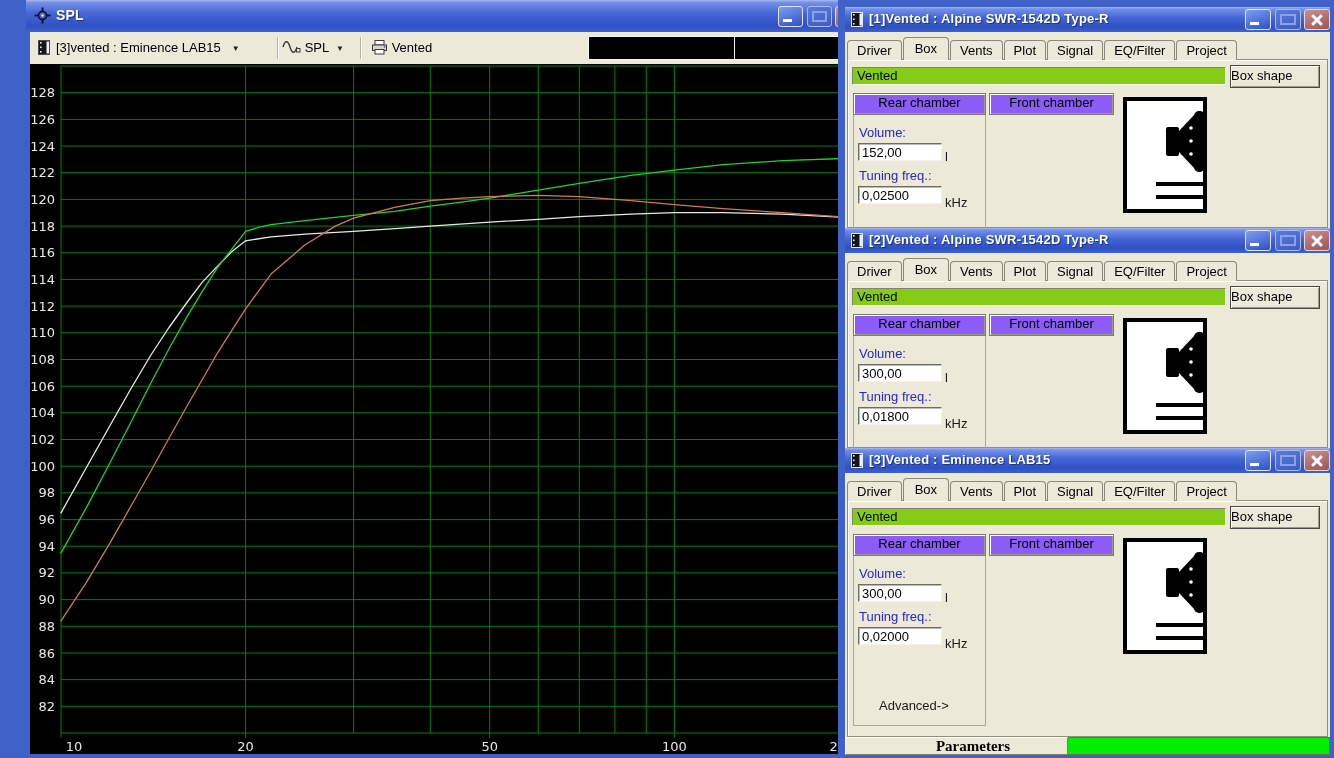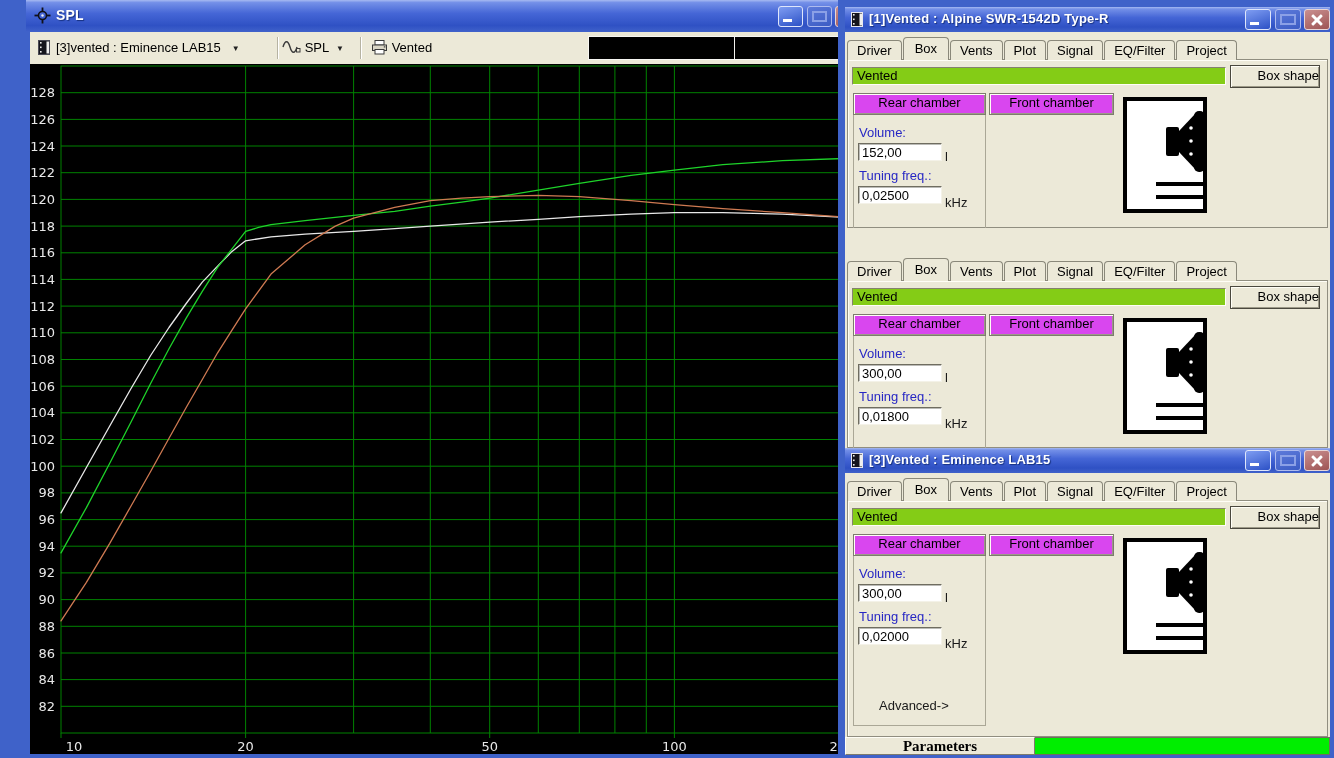--- a/index.html
+++ b/index.html
@@ -12,21 +12,21 @@
     text-shadow:1px 1px 1px #16307f;white-space:nowrap;}
   .winbtn{position:absolute;border-radius:3px;box-sizing:border-box;cursor:default;}
   .btn-min{background:linear-gradient(160deg,#7f9df2,#2c51c6);border:1px solid #dfe6fb;}
   .btn-min::after{content:"";position:absolute;left:4px;bottom:4px;width:9px;height:3px;background:#fff;}
   .btn-max{background:linear-gradient(160deg,#5d7ada,#3c5cc4);border:1px solid #aebbee;}
   .btn-max::after{content:"";position:absolute;left:4px;top:4px;right:4px;bottom:4px;border:2px solid #8ba0e6;}
   .btn-close{background:linear-gradient(160deg,#c98f8f,#9e5454);border:1px solid #e8d6d6;}
   .btn-close::before,.btn-close::after{content:"";position:absolute;left:50%;top:50%;width:14px;height:3px;background:#fff;border-radius:1px;}
   .btn-close::before{transform:translate(-50%,-50%) rotate(45deg);}
   .btn-close::after{transform:translate(-50%,-50%) rotate(-45deg);}
-  .raised{background:#d946ef;border:1px solid #7d7b6e;
+  .raised{background:#8b5cf6;border:1px solid #7d7b6e;
     box-shadow:inset 1px 1px 0 #fffef6,inset -1px -1px 0 #9d9a88;}
   .sunken{background:#84cc16;border:1px solid;border-color:#84826f #fffef6 #fffef6 #84826f;}
   
   #spl-window{position:absolute;left:0;top:0;width:838px;height:758px;background:#3f62c9;margin-left:26px;}
   #spl-window .titlebar{height:32px;}
   #spl-title{left:30px;top:7px;font-size:14px;}
   #spl-icon{position:absolute;left:8px;top:7px;}
   #spl-toolbar{position:absolute;left:4px;top:32px;width:830px;height:32px;background:#ece9d8;
     border-bottom:1px solid #cbc8b8;}
   .tool-item{position:absolute;top:0;height:32px;line-height:32px;white-space:nowrap;}
@@ -47,39 +47,39 @@
   .vwin .win-icon{position:absolute;left:6px;top:5px;}
   .tabs{position:absolute;left:2px;top:30px;right:2px;height:22px;white-space:nowrap;z-index:3;}
   .tab{position:relative;display:inline-block;top:2px;margin-right:1px;padding:2px 9px 2px;
     background:#ece9d8;border:1px solid #8a887a;border-bottom:none;border-radius:4px 4px 0 0;text-align:right;}
   .tab.active{top:0;padding:3px 11px 4px;font-size:13px;z-index:4;background:#ece9d8;}
   .pane{position:absolute;left:2px;top:52px;right:2px;bottom:0;border:1px solid #908e80;
     box-shadow:inset 1px 1px 0 #fffef6;background:#ece9d8;}
   .vfield{position:absolute;left:7px;top:60px;width:368px;height:16px;line-height:16px;
     padding-left:4px;z-index:5;}
   .boxshape-btn{position:absolute;left:385px;top:58px;width:88px;height:21px;line-height:19px;
-    text-align:right;z-index:5;border:1px solid #4a483e;
+    text-align:left;z-index:5;border:1px solid #4a483e;
     box-shadow:inset 1px 1px 0 #fffef6,inset -1px -1px 0 #9d9a88;background:#ece9d8;}
   .chamber{position:absolute;top:86px;height:20px;line-height:18px;text-align:center;z-index:5;}
   .chamber.rear{left:8px;width:131px;}
   .chamber.front{left:144px;width:123px;}
   .groupbox{position:absolute;left:8px;top:105px;width:131px;height:172px;
     border:1px solid #aaa796;border-top:none;z-index:4;}
   .blue-label{position:absolute;color:#2727c4;z-index:6;white-space:nowrap;}
   .val-input{position:absolute;width:76px;height:16px;z-index:6;background:#fff;
     border:1px solid;border-color:#6f6d60 #f4f2e8 #f4f2e8 #6f6d60;
     box-shadow:inset 1px 1px 0 rgba(60,60,50,.35);
     font-family:"Liberation Sans",sans-serif;font-size:13px;padding:0 3px;color:#000;}
   .unit{position:absolute;z-index:6;color:#1a1a1a;}
   .advanced{position:absolute;left:34px;top:250px;z-index:6;color:#1a1a1a;cursor:default;}
   .preview{position:absolute;left:277px;top:89px;z-index:5;}
   
   #bottom-bar{position:absolute;left:7px;top:737px;width:485px;height:18px;display:flex;}
   #param-btn{flex:0 0 188px;background:#ece9d8;border:1px solid;border-color:#fffef6 #7d7b6e #7d7b6e #fffef6;
-    text-align:center;font-family:"Liberation Serif",serif;font-weight:bold;font-size:15px;line-height:16px;}
+    text-align:center;font-family:"Liberation Serif",serif;font-weight:bold;font-size:15px;line-height:16px;padding-left:33px;}
   #progress-bar{flex:1;border:1px solid #6f6d60;border-left:none;}
 </style>
 </head>
 <body>
 
 <div id="stage">
 
   <section id="spl-window">
     <header class="titlebar">
       <span id="spl-icon">
@@ -255,20 +255,33 @@
                 <circle cx="69" cy="45" r="1.8" fill="#ffffff"></circle>
                 <circle cx="69" cy="58" r="1.8" fill="#ffffff"></circle>
               </g>
               <g fill="#000000">
                 <rect x="34" y="86" width="49" height="4"></rect>
                 <rect x="34" y="99" width="49" height="4"></rect>
               </g>
             </svg></div>
         </div>
         <div class="vwin" style="top: 228px; height: 220px;">
+          <header class="titlebar">
+            <span class="win-icon"><svg width="12" height="15" viewBox="0 0 12 15">
+                <rect x="0.5" y="0.5" width="11" height="14" fill="#15151d" stroke="#e8e8f0"></rect>
+                <rect x="8.5" y="1.5" width="2.5" height="12" fill="#efefef"></rect>
+                <rect x="2" y="2" width="1.6" height="1.6" fill="#efefef"></rect>
+                <rect x="2" y="6.5" width="1.6" height="1.6" fill="#efefef"></rect>
+                <rect x="2" y="11" width="1.6" height="1.6" fill="#efefef"></rect>
+              </svg></span>
+            <span class="title-text">[2]Vented : Alpine SWR-1542D Type-R</span>
+            <span class="winbtn btn-min" style="left: 400px; top: 2px; width: 26px; height: 21px;"></span>
+            <span class="winbtn btn-max" style="left: 430px; top: 2px; width: 26px; height: 21px;"></span>
+            <span class="winbtn btn-close" style="left: 459px; top: 2px; width: 26px; height: 21px;"></span>
+          </header>
           <div class="pane"></div>
           <div class="tabs"><div class="tab">Driver</div><div class="tab active">Box</div><div class="tab">Vents</div><div class="tab">Plot</div><div class="tab">Signal</div><div class="tab">EQ/Filter</div><div class="tab">Project</div></div>
           <div class="vfield sunken">Vented</div>
           <div class="boxshape-btn">Box shape</div>
           <div class="chamber rear raised">Rear chamber</div>
           <div class="chamber front raised">Front chamber</div>
           <div class="groupbox"></div>
           <div class="blue-label" style="left: 14px; top: 118px;">Volume:</div>
           <input class="val-input" value="300,00" style="left: 13px; top: 136px;">
           <div class="unit" style="left: 100px; top: 142px;">l</div>

